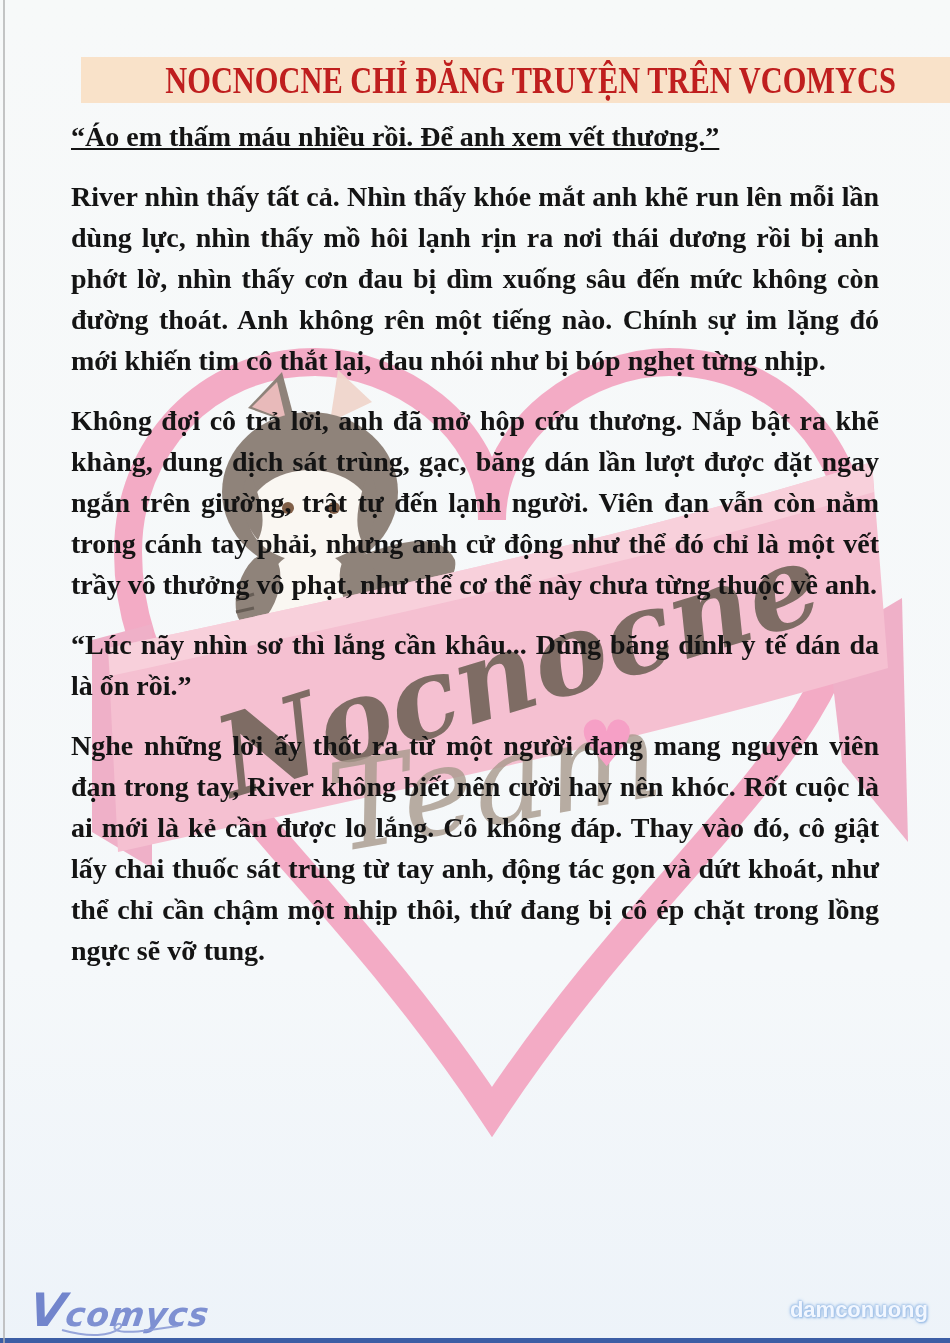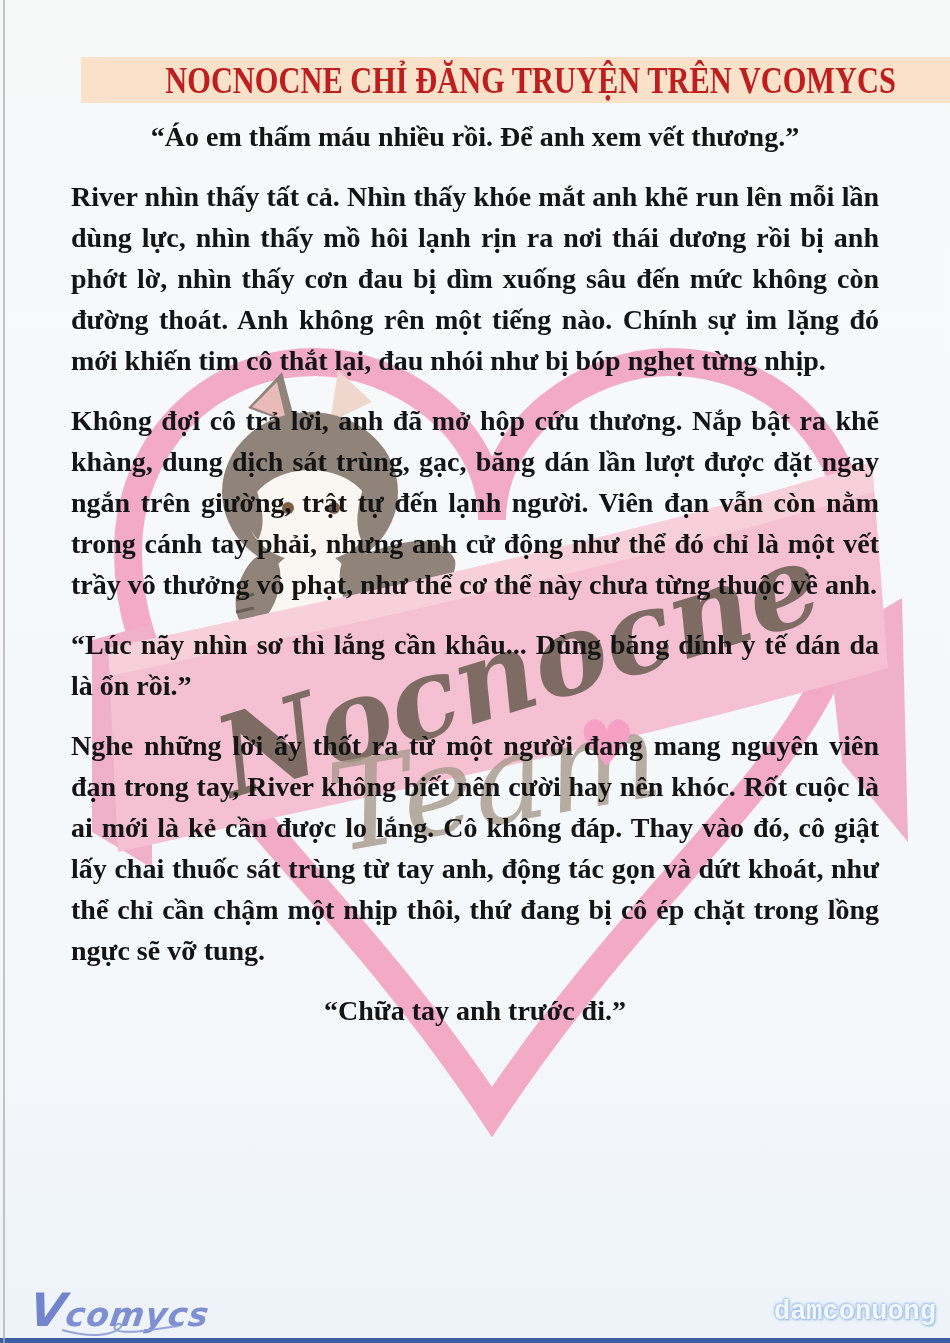--- a/index.html
+++ b/index.html
@@ -50,21 +50,21 @@
     color: #bf1e1e;
   }
   .body-text p {
     margin: 0 0 19px 0;
     font-weight: bold;
     font-size: 28px;
     line-height: 41px;
     color: #141414;
     text-align: justify;
   }
-  .body-text p.no-justify { text-align: center; }
+  .body-text p.no-justify { text-align: left; text-decoration: underline; }
   .footer-logo {
     position: absolute;
     left: 30px;
     top: 1283px;
     z-index: 2;
     display: block;
     font-family: "DejaVu Sans", sans-serif;
     font-style: italic;
     font-weight: bold;
     font-size: 33px;
@@ -77,26 +77,26 @@
     color: #7285cc;
   }
   .footer-flourish {
     position: absolute;
     left: 60px;
     top: 1322px;
     z-index: 2;
   }
   .footer-credit {
     position: absolute;
-    right: 14px;
+    right: 22px;
     top: 1297px;
     z-index: 2;
-    font-family: Liberation Mono, monospace;
+    font-family: Liberation Sans, sans-serif;
     font-weight: bold;
-    font-size: 27px;
+    font-size: 22px;
     color: #f2f7ff;
     text-shadow:
       0 0 2px #9fc0e8,
       0 0 4px #a9c6ea,
       1px 1px 2px #8fb4e2,
       -1px -1px 2px #b9d2ee;
   }
   .bottom-bar {
     position: absolute;
     left: 0; bottom: 0;
@@ -159,21 +159,20 @@
   <div class="content">
     <div class="banner">
       <span class="banner-text">NOCNOCNE CHỈ ĐĂNG TRUYỆN TRÊN VCOMYCS</span>
     </div>
     <div class="body-text">
       <p class="no-justify">“Áo em thấm máu nhiều rồi. Để anh xem vết thương.”</p>
       <p>River nhìn thấy tất cả. Nhìn thấy khóe mắt anh khẽ run lên mỗi lần dùng lực, nhìn thấy mồ hôi lạnh rịn ra nơi thái dương rồi bị anh phớt lờ, nhìn thấy cơn đau bị dìm xuống sâu đến mức không còn đường thoát. Anh không rên một tiếng nào. Chính sự im lặng đó mới khiến tim cô thắt lại, đau nhói như bị bóp nghẹt từng nhịp.</p>
       <p>Không đợi cô trả lời, anh đã mở hộp cứu thương. Nắp bật ra khẽ khàng, dung dịch sát trùng, gạc, băng dán lần lượt được đặt ngay ngắn trên giường, trật tự đến lạnh người. Viên đạn vẫn còn nằm trong cánh tay phải, nhưng anh cử động như thể đó chỉ là một vết trầy vô thưởng vô phạt, như thể cơ thể này chưa từng thuộc về anh.</p>
       <p>“Lúc nãy nhìn sơ thì lắng cần khâu... Dùng băng dính y tế dán da là ổn rồi.”</p>
       <p>Nghe những lời ấy thốt ra từ một người đang mang nguyên viên đạn trong tay, River không biết nên cười hay nên khóc. Rốt cuộc là ai mới là kẻ cần được lo lắng. Cô không đáp. Thay vào đó, cô giật lấy chai thuốc sát trùng từ tay anh, động tác gọn và dứt khoát, như thể chỉ cần chậm một nhịp thôi, thứ đang bị cô ép chặt trong lồng ngực sẽ vỡ tung.</p>
-      <p class="no-justify">“Chữa tay anh trước đi.”</p>
     </div>
   </div>
 
   <span class="footer-logo">Vcomycs</span>
   <svg class="footer-flourish" width="120" height="16" viewBox="0 0 120 16">
     <path d="M 2 8 C 30 16, 50 14, 60 6 C 64 2, 58 0, 55 4 C 52 9, 62 12, 90 8 L 118 4" fill="none" stroke="#8c9cd6" stroke-width="2" opacity="0.9"></path>
   </svg>
   <span class="footer-credit">damconuong</span>
   <div class="bottom-bar"></div>
 

